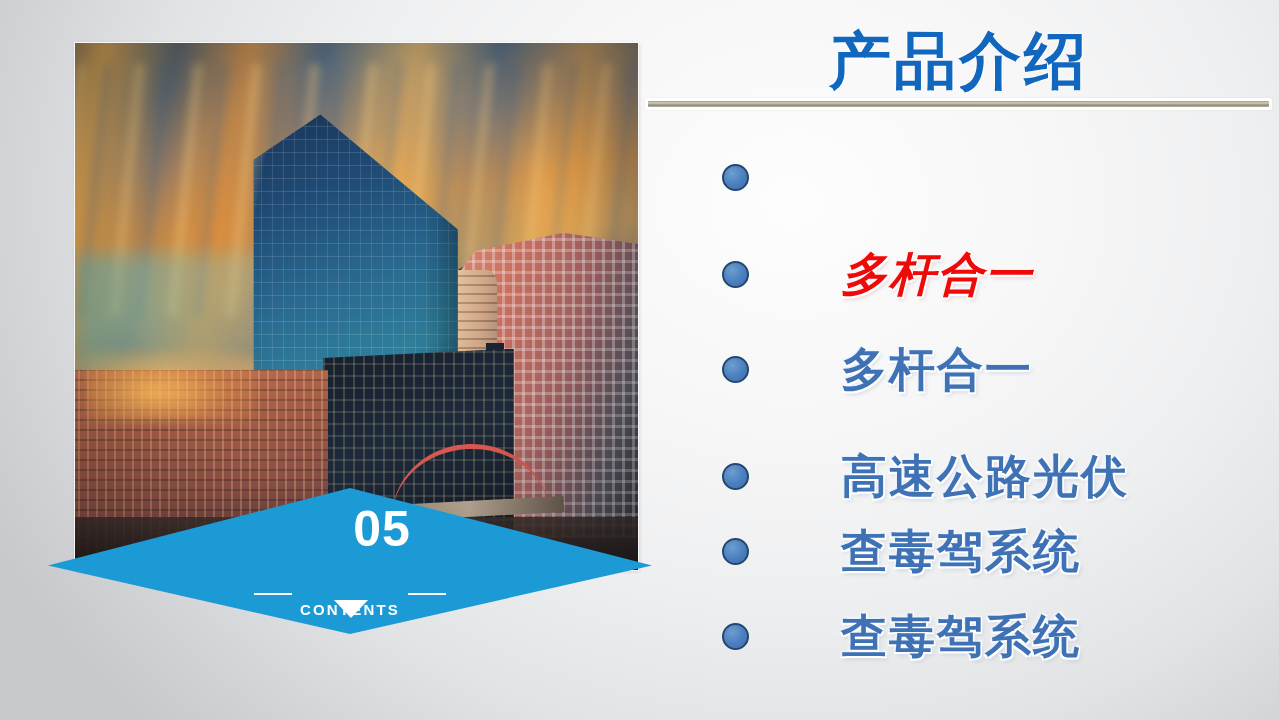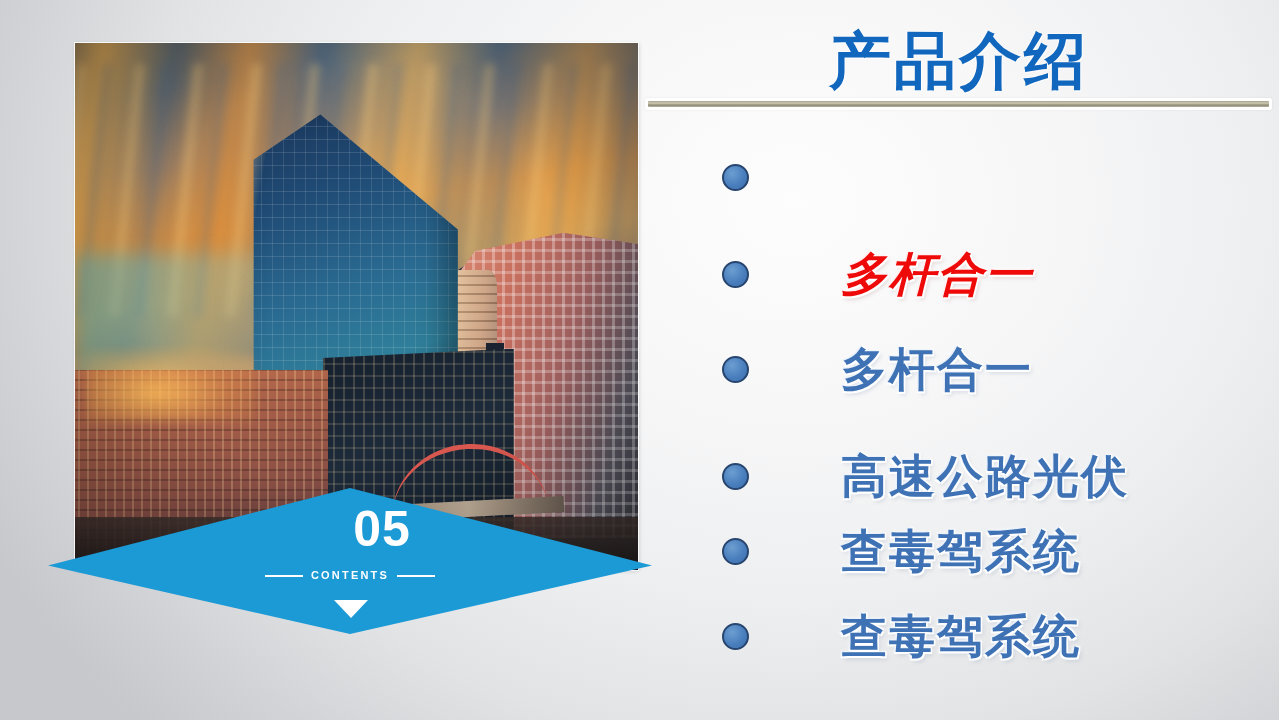--- a/index.html
+++ b/index.html
@@ -291,26 +291,27 @@
     gap: 8px;
     z-index: 6;
   }
   .dc-rule {
     display: block;
     width: 38px;
     height: 2px;
     background: #ffffff;
   }
   .dc-text {
-    font-size: 11px;
+    font-size: 15px;
     font-weight: bold;
     color: #ffffff;
     letter-spacing: 2.2px;
     line-height: 1;
     font-family: "Liberation Sans", sans-serif;
+    margin-top: 32px;
   }
   .diamond-caret {
     position: absolute;
     left: 334px;
     top: 600px;
     width: 0;
     height: 0;
     border-left: 17px solid transparent;
     border-right: 17px solid transparent;
     border-top: 18px solid #ffffff;

